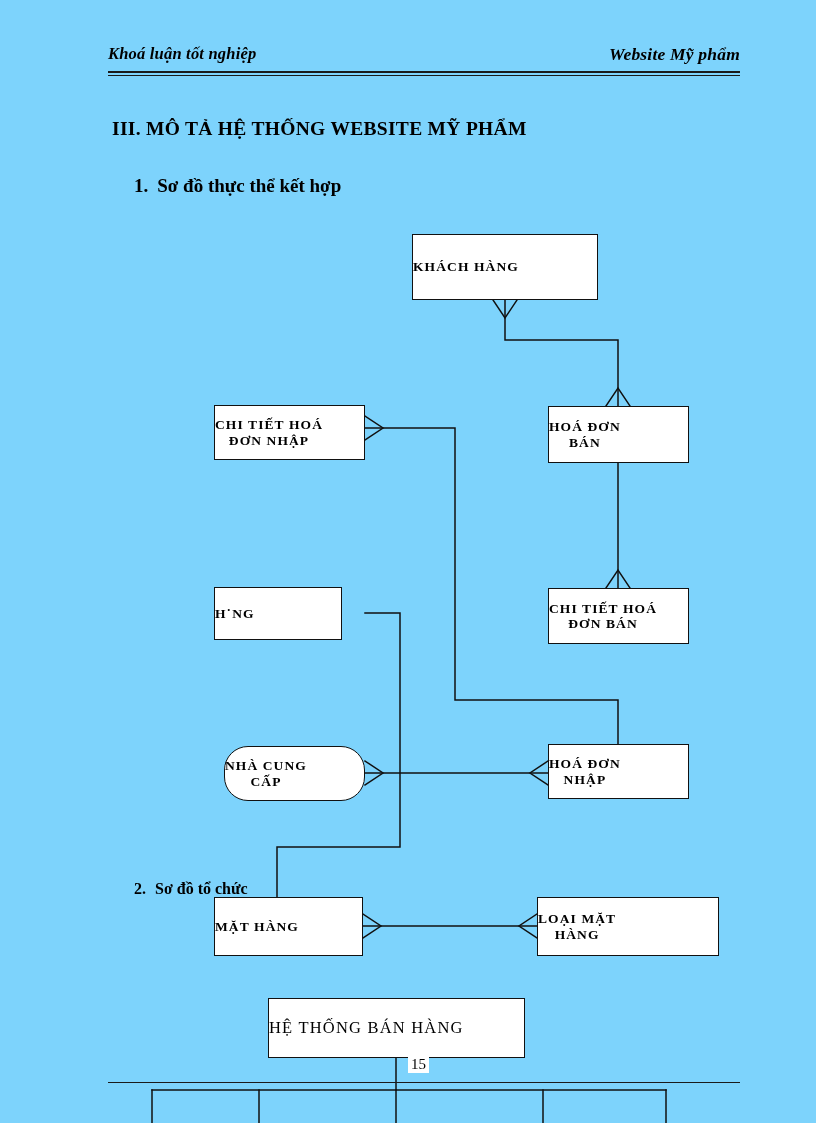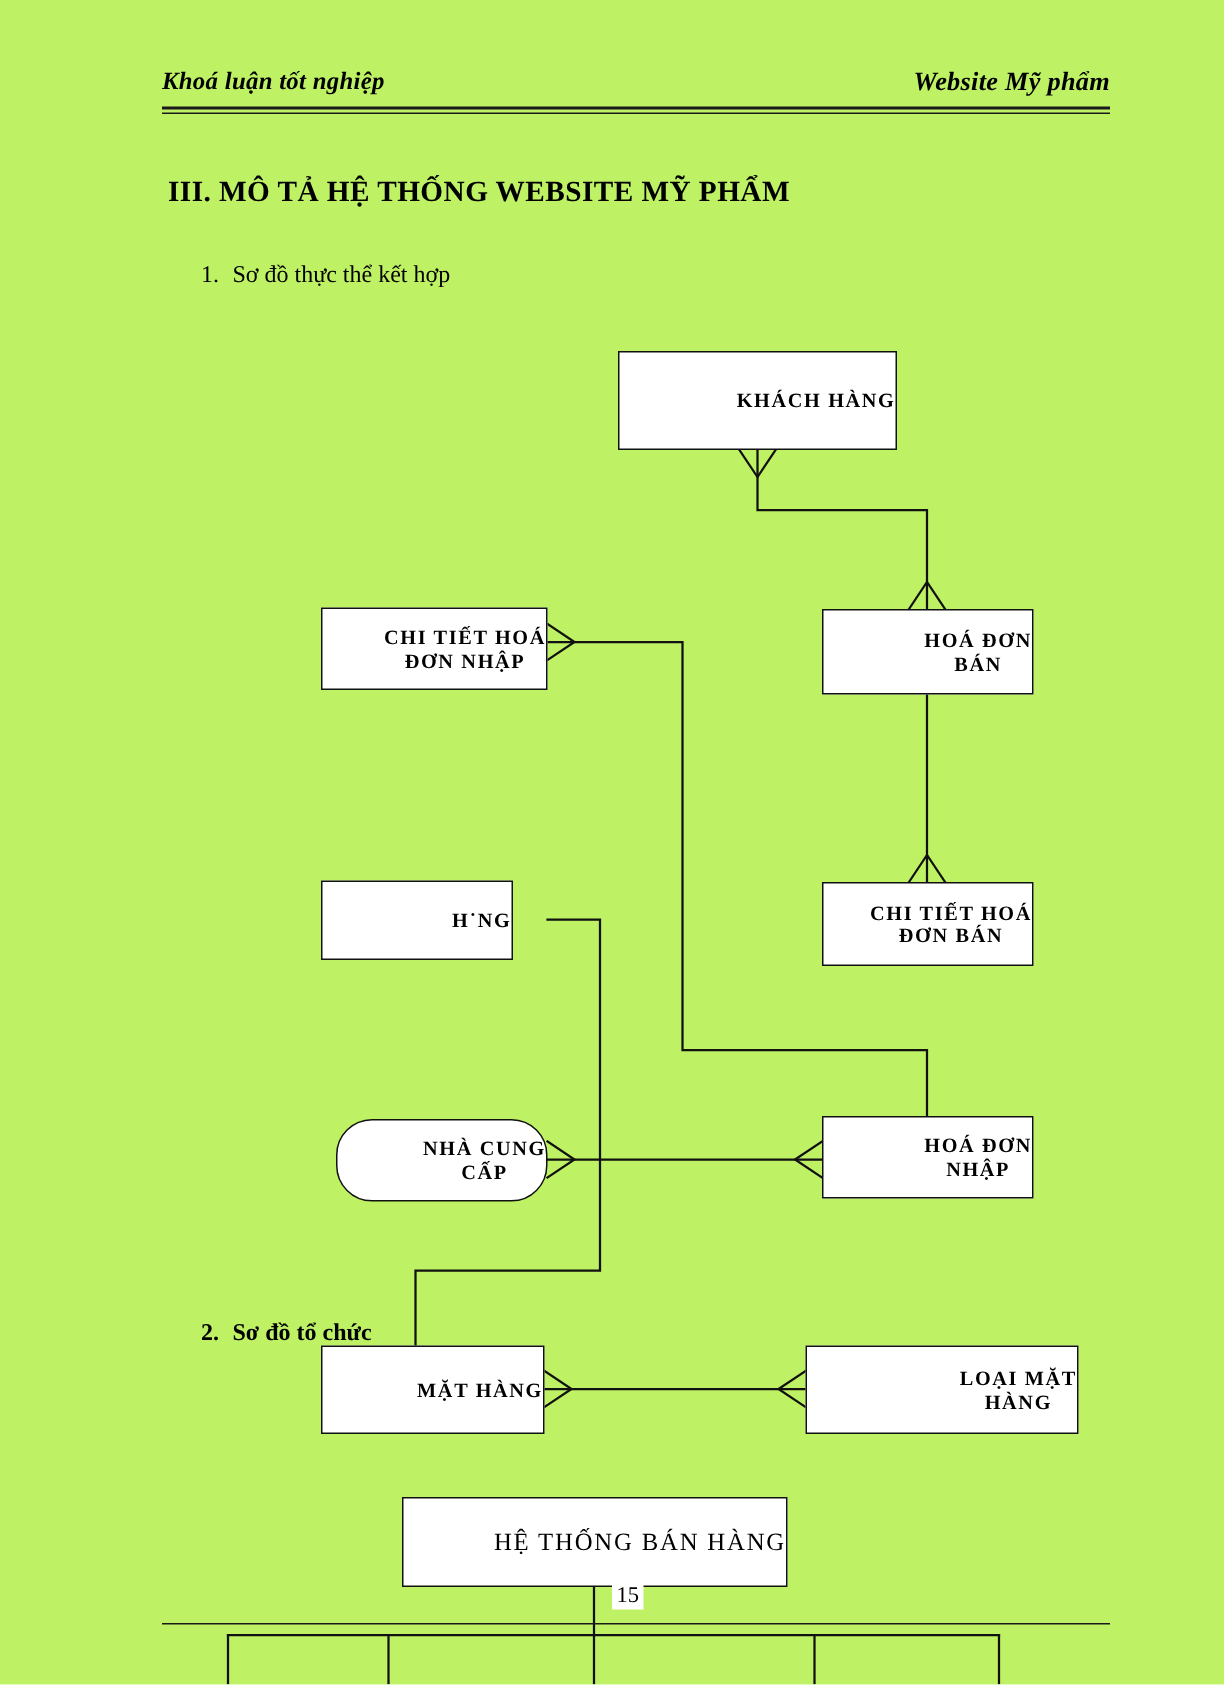--- a/index.html
+++ b/index.html
@@ -10,21 +10,21 @@
   }
   body {
     font-family: "Liberation Serif", "DejaVu Serif", serif;
     color: #000000;
   }
   #page {
     position: relative;
     width: 816px;
     height: 1123px;
     overflow: hidden;
-    background: #bef264;
+    background: #7dd3fc;
   }
 
   
   #header {
     position: absolute;
     left: 108px;
     top: 44px;
     width: 632px;
     height: 34px;
   }
@@ -62,22 +62,22 @@
     top: 118px;
     font-size: 19.5px;
     letter-spacing: 0.3px;
     white-space: nowrap;
     font-weight: bold;
   }
   #sub-heading-1 {
     position: absolute;
     left: 134px;
     top: 175px;
-    font-size: 16px;
-    font-weight: normal;
+    font-size: 19px;
+    font-weight: bold;
     white-space: nowrap;
   }
   #sub-heading-1 .num { margin-right: 9px; }
   #sub-heading-2 {
     position: absolute;
     left: 134px;
     top: 880px;
     font-size: 16px;
     font-weight: bold;
     white-space: nowrap;
@@ -93,21 +93,21 @@
     width: 816px;
     height: 1123px;
   }
   .er-box {
     position: absolute;
     box-sizing: border-box;
     border: 1.6px solid #111111;
     background: #ffffff;
     display: flex;
     align-items: center;
-    justify-content: flex-end;
+    justify-content: flex-start;
     text-align: center;
     z-index: 3;
   }
   .er-box .er-label {
     font-size: 13.5px;
     font-weight: bold;
     letter-spacing: 1.1px;
     line-height: 1.12;
     white-space: pre-line;
     font-family: "Liberation Serif", "DejaVu Serif", serif;

